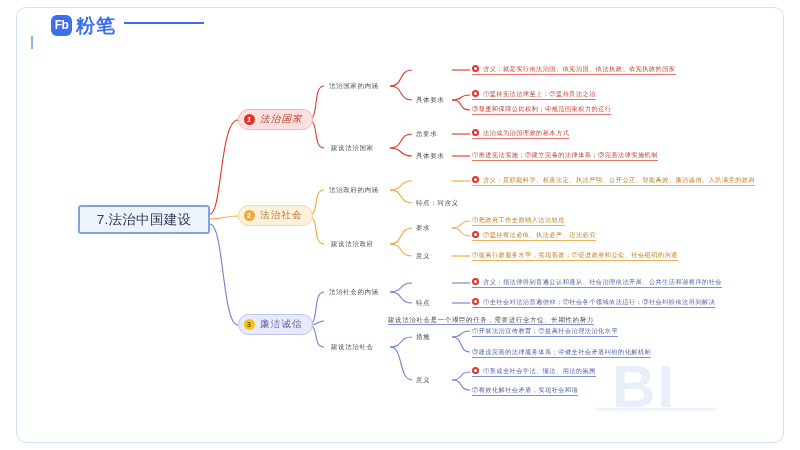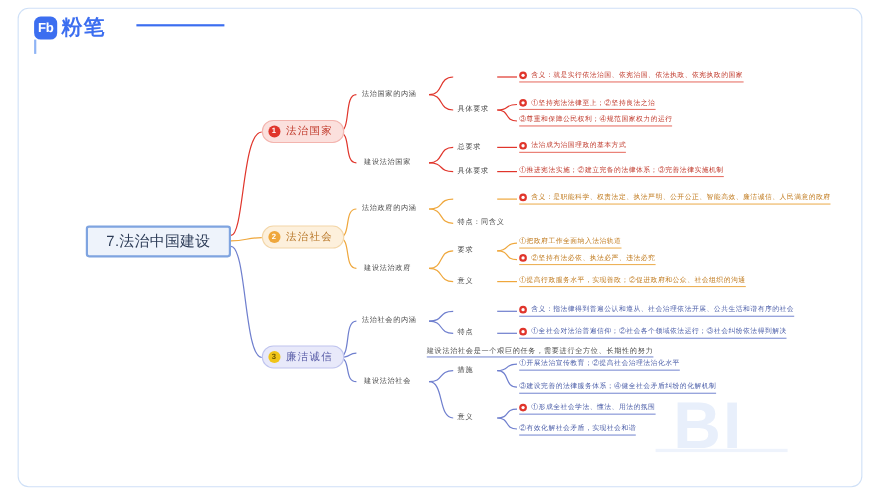--- a/index.html
+++ b/index.html
@@ -37,20 +37,21 @@
     width: 21px; height: 21px;
     border-radius: 6px;
     background: #3c6ef0;
     color: #ffffff;
     font-size: 12px;
     font-weight: bold;
     display: flex;
     align-items: center;
     justify-content: center;
     letter-spacing: -0.5px;
+    margin-left: 20px;
   }
   .brand-text {
     margin-left: 4px;
     font-size: 19px;
     font-weight: bold;
     color: #3c6ef0;
     letter-spacing: 1px;
     line-height: 21px;
   }
   #brand-rule {
@@ -122,21 +123,21 @@
     width: 11px; height: 11px;
     border-radius: 50%;
     color: #ffffff;
     font-size: 7px;
     line-height: 11px;
     text-align: center;
     margin-right: 5px;
     flex: 0 0 auto;
     font-weight: bold;
   }
-  #l1-0 { left: 238px; top: 109px; background: #fbe0dd; border-color: #f3b4ae; color: #c0392b; }
+  #l1-0 { left: 238px; top: 109px; background: #fbe0dd; border-color: #f3b4ae; color: #c0392b; font-style: italic; }
   #l1-0 .badge { background: #e0352b; }
   #l1-1 { left: 238px; top: 205px; background: #fdf0dc; border-color: #f3d6a8; color: #b9782a; }
   #l1-1 .badge { background: #efa73c; }
   #l1-2 { left: 238px; top: 314px; background: #e8e9fa; border-color: #bfc4ee; color: #5b5fa8; }
   #l1-2 .badge { background: #f0c419; color: #6b5600; }
   
   .l2 {
     font-size: 6.5px;
     letter-spacing: 0.6px;
     color: #4a4a4a;

